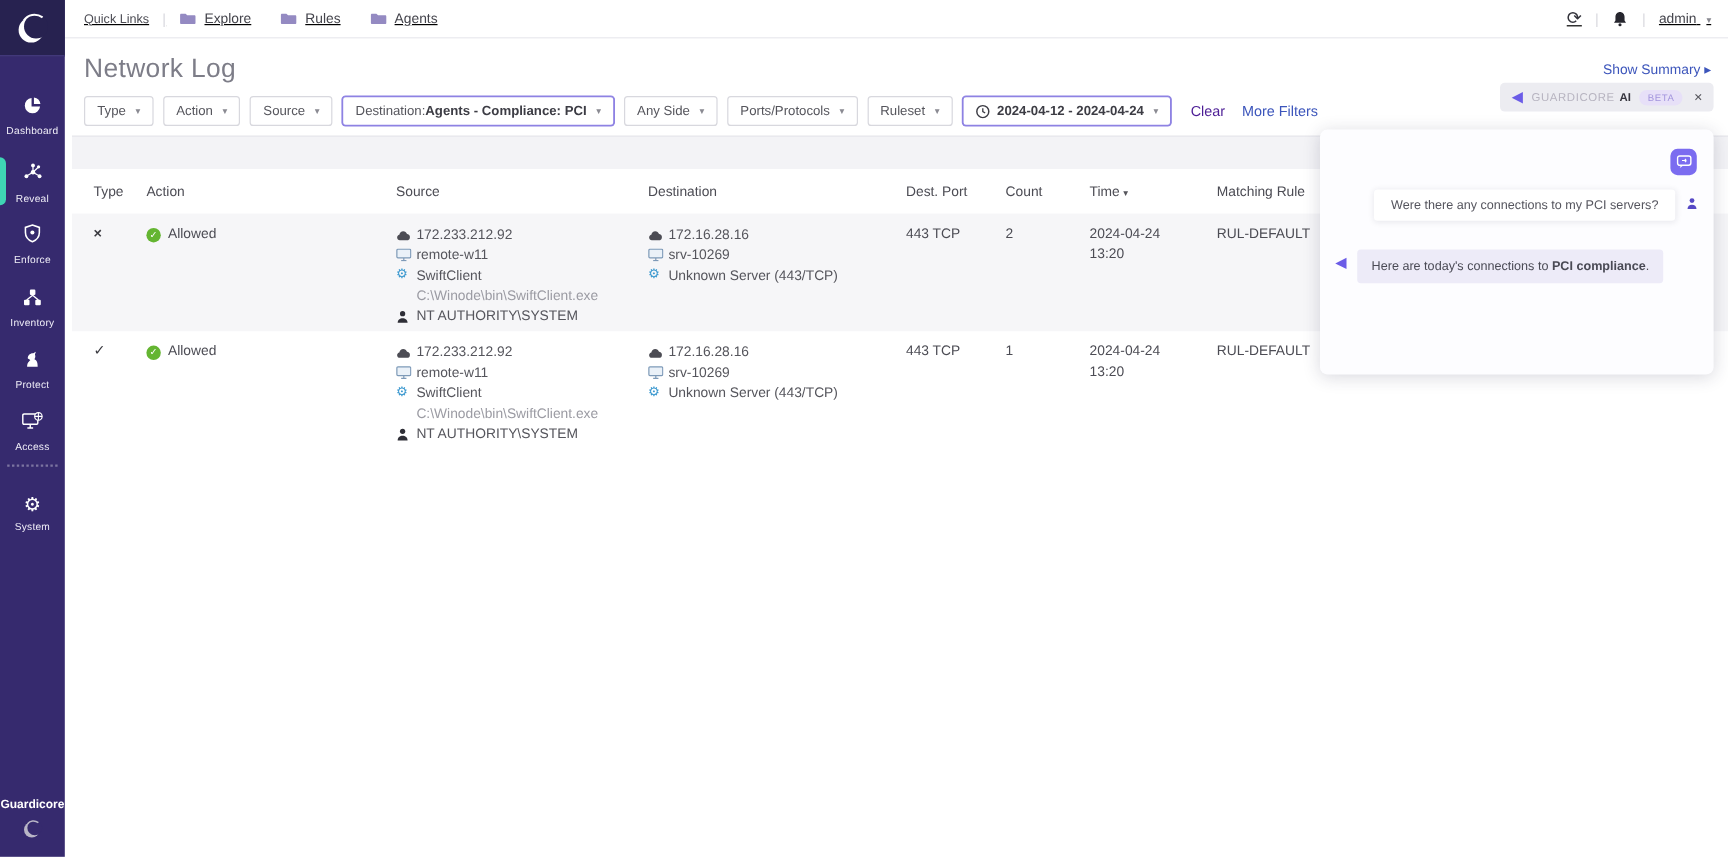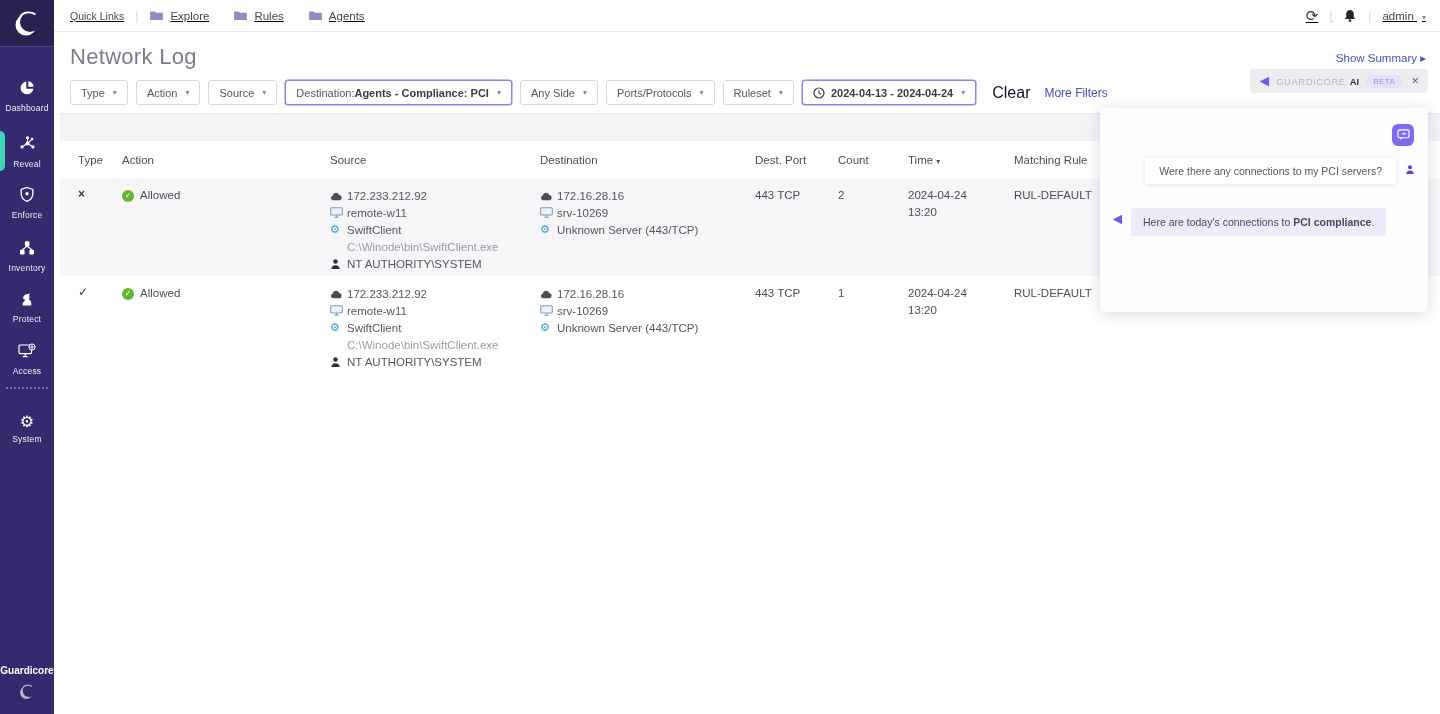--- a/index.html
+++ b/index.html
@@ -45,21 +45,21 @@
     color:#3c55bb; cursor:pointer; }
 
   
   .filters { position:absolute; left:16px; top:48px; display:flex; align-items:center; }
   .filter-btn { display:inline-flex; align-items:center; height:25px; padding:0 10px;
     border:1px solid #d8d8de; border-radius:3px; background:#fff; font-size:11px;
     color:#55555c; margin-right:8px; cursor:pointer; white-space:nowrap; }
   .filter-btn .chev { margin-left:8px; }
   .filter-btn.active { border:1px solid #8e82e3; box-shadow:0 0 0 .5px #8e82e3; }
   .filter-btn .val { font-weight:bold; color:#3c3c44; }
-  .clear-link { font-size:16px; color:#0f172a; margin:0 14px 0 8px; cursor:pointer; }
+  .clear-link { font-size:12px; color:#4c1d95; margin:0 14px 0 8px; cursor:pointer; }
   .more-link { font-size:12px; color:#3c55bb; cursor:pointer; }
   .clock-ic { margin-right:6px; display:inline-flex; }
 
   
   .tablewrap { position:absolute; left:6px; right:0; top:81px; }
   .table-toolbar { height:28px; background:#f3f3f6; border-top:1px solid #e7e7ec; }
   .tgrid { display:grid; grid-template-columns:44px 208px 210px 215px 83px 70px 106px auto;
     padding-left:18px; }
   .thead { height:37px; align-items:center; background:#fff; }
   .thead .th { font-size:11.5px; color:#4c4c54; }
@@ -291,21 +291,21 @@
       <span>Ruleset</span>
       <span class="chev">▾</span>
     </span>
     <span class="filter-btn active">
       <span class="clock-ic">
         <svg width="12" height="12" viewBox="0 0 12 12">
           <circle cx="6" cy="6" r="5" fill="none" stroke="#3c3c44" stroke-width="1.2"></circle>
           <path d="M6,3.2 V6 L8,7.2" stroke="#3c3c44" stroke-width="1.1" fill="none"></path>
         </svg>
       </span>
-      <span class="val">2024-04-13 - 2024-04-24</span>
+      <span class="val">2024-04-12 - 2024-04-24</span>
       <span class="chev">▾</span>
     </span>
     <span class="clear-link">Clear</span>
     <span class="more-link">More Filters</span>
   </div>
 
   <div class="tablewrap">
     <div class="table-toolbar"></div>
 
     <div class="tgrid thead">

